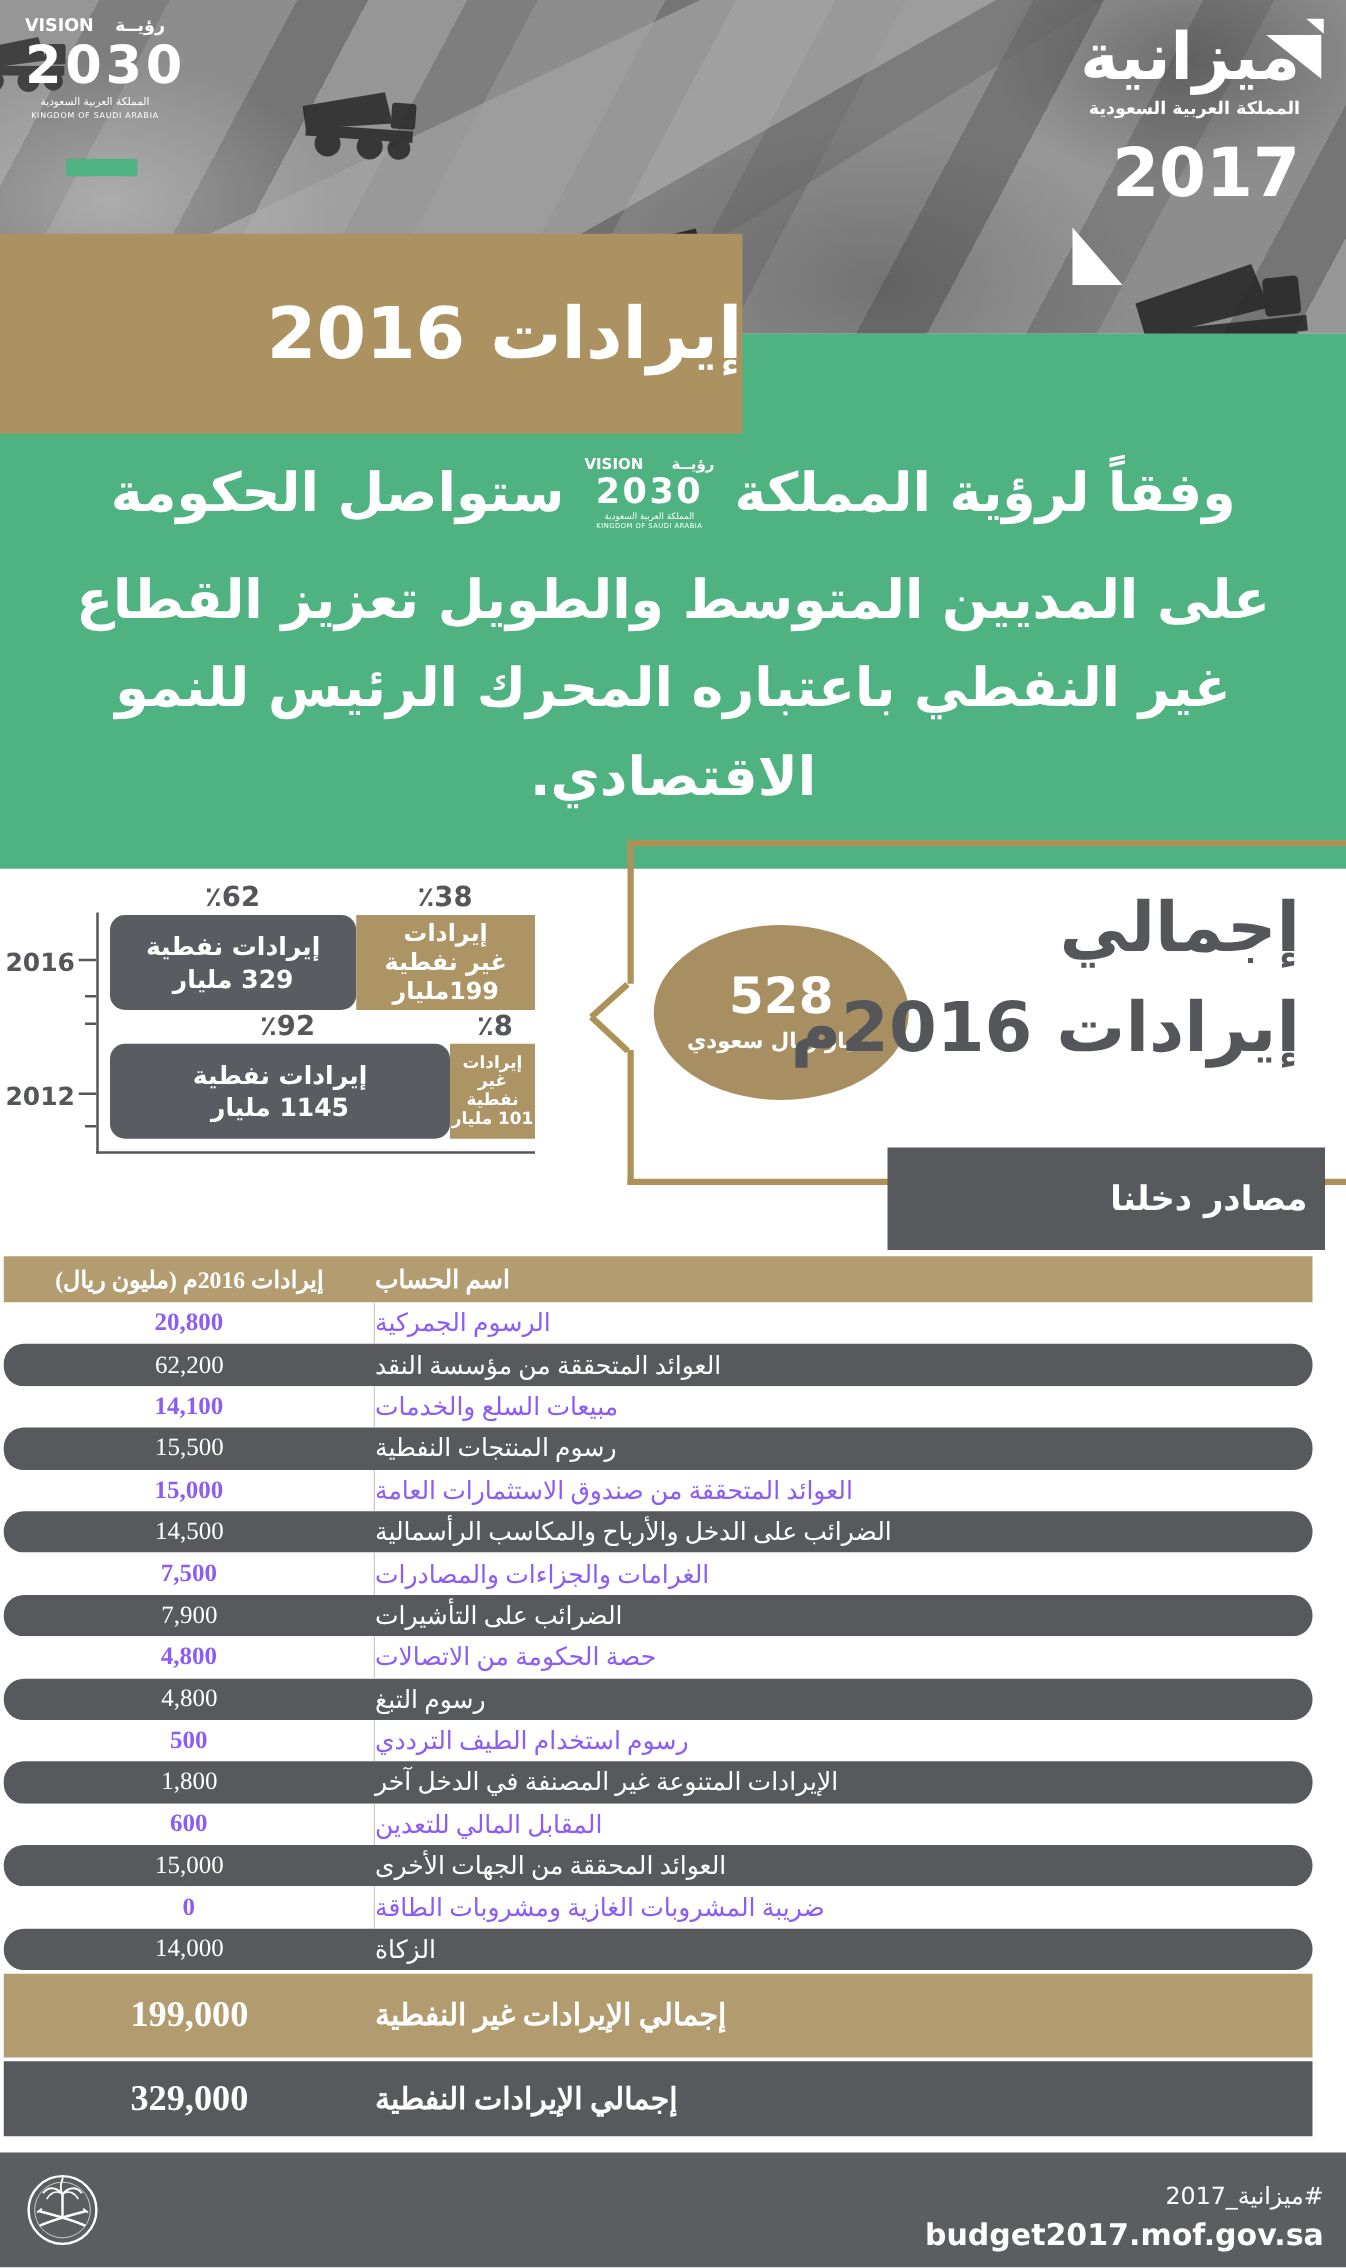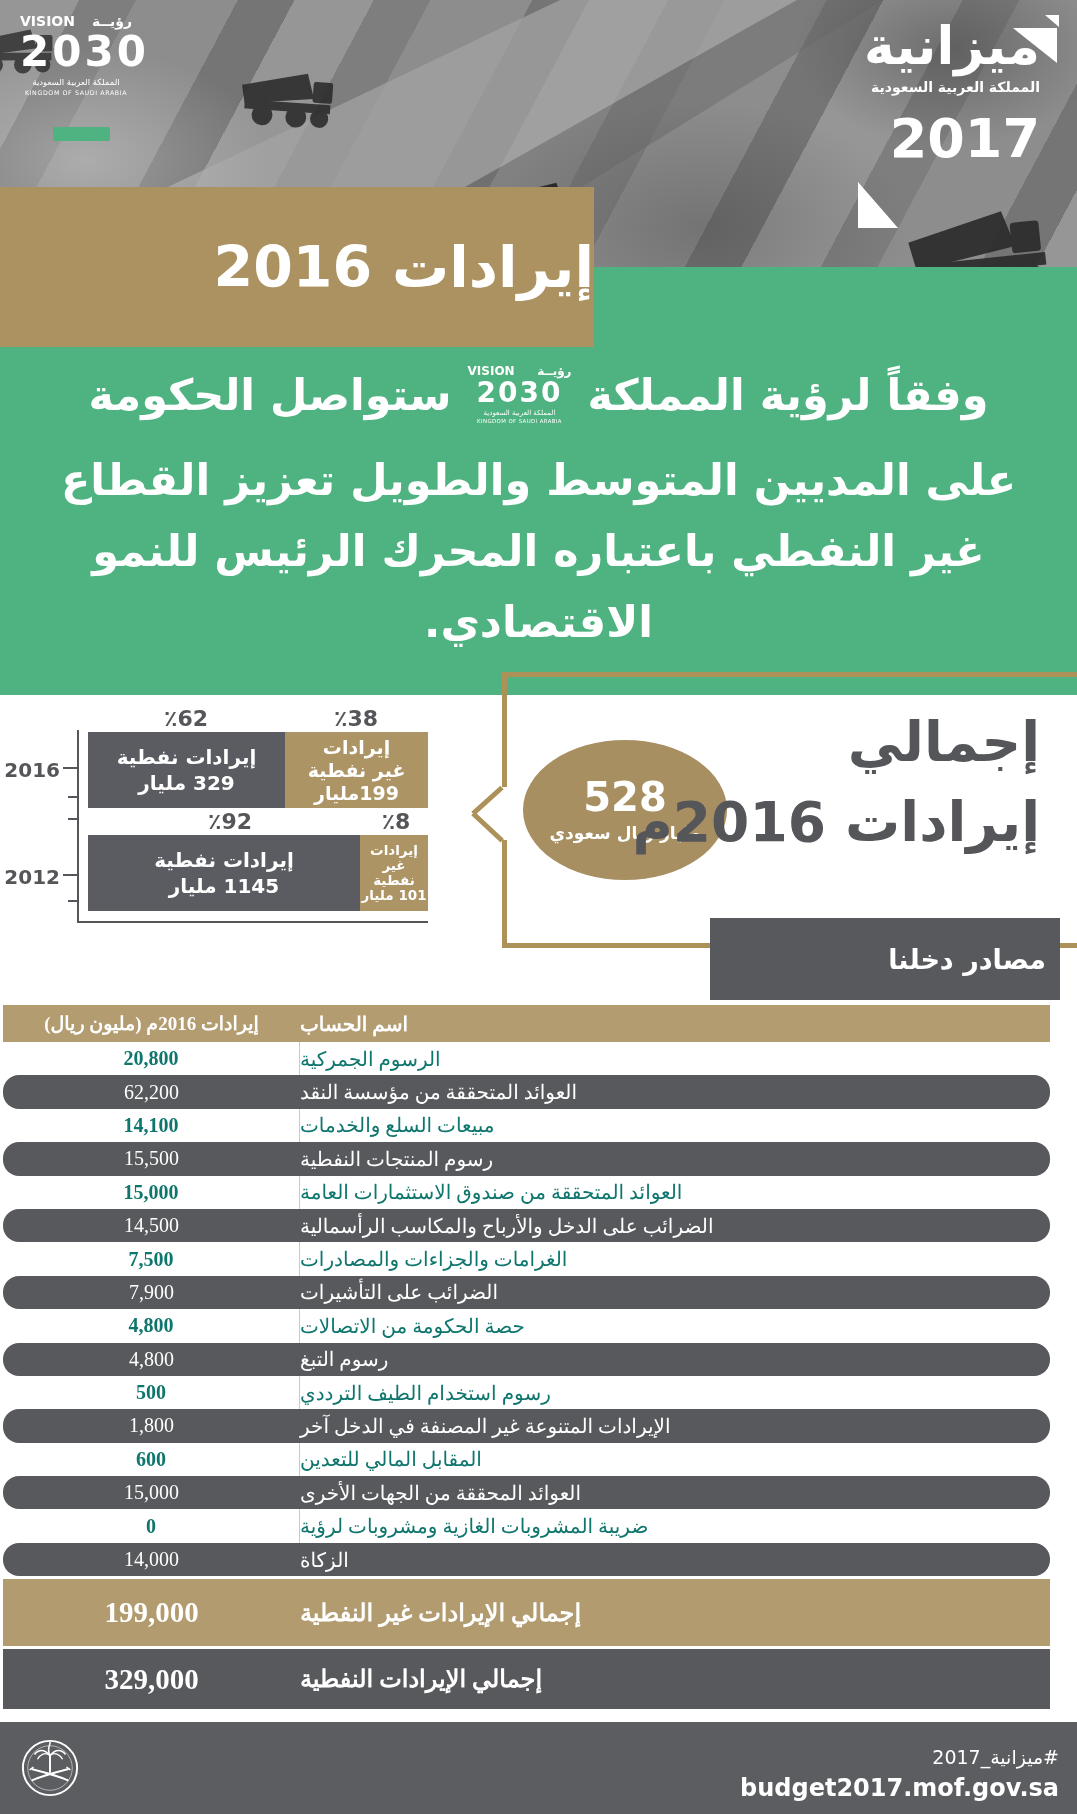--- a/index.html
+++ b/index.html
@@ -53,21 +53,21 @@
   .v2030mini .r1{display:flex;justify-content:space-between;font-size:12px;font-weight:700;direction:ltr;}
   .v2030mini .r2{font-size:28px;font-weight:700;letter-spacing:2px;margin-top:2px;}
   .v2030mini .r3{font-size:7px;margin-top:3px;}
   .v2030mini .r4{font-size:5.4px;letter-spacing:.4px;margin-top:2px;}
 
   
   .pct{color:#55565a;font-weight:700;font-size:22px;direction:ltr;text-align:center;width:70px;}
   .bar{display:flex;height:76px;}
   .seg{display:flex;flex-direction:column;align-items:center;justify-content:center;
        color:#fff;font-weight:700;direction:rtl;}
-  .seg-dark{background:#5a5c61;}
+  .seg-dark{background:#5a5c61;border-radius:12px;}
   .seg-tan{background:#ad9464;}
   .bar16{left:88px;top:732px;width:340px;}
   .bar16 .seg-dark{width:197px;font-size:20px;line-height:26px;}
   .bar16 .seg-tan{width:143px;font-size:19px;line-height:23px;}
   .bar12{left:88px;top:835px;width:340px;}
   .bar12 .seg-dark{width:272px;font-size:20px;line-height:26px;}
   .bar12 .seg-tan{width:68px;font-size:13.5px;line-height:15px;}
   .yaxis{left:77px;top:730px;width:2px;height:193px;background:#55565a;}
   .xaxis{left:77px;top:921px;width:351px;height:2px;background:#55565a;}
   .tick{background:#55565a;height:2px;}
@@ -96,21 +96,21 @@
 
   
   .table{left:3px;top:1005px;width:1047px;font-family:Liberation Serif, serif;}
   .thead{height:37px;background:#b29c70;display:flex;color:#fff;font-weight:700;}
   .tval{width:297px;display:flex;align-items:center;justify-content:center;box-sizing:border-box;}
   .tname{flex:1;display:flex;align-items:center;justify-content:flex-end;direction:rtl;
          padding-right:15px;box-sizing:border-box;}
   .thead .tval{font-size:19px;direction:rtl;}
   .thead .tname{font-size:20px;}
   .trow{height:33.4px;display:flex;font-size:20px;}
-  .trow.light{background:#ffffff;color:#0f766e;}
+  .trow.light{background:#ffffff;color:#8b5cf6;}
   .trow.light .tval{border-right:1px solid #c9c9c9;font-weight:600;}
   .trow.dark{background:#58595d;color:#ffffff;border-radius:16px;}
   .trow .tval{font-size:20px;}
   .trow .tname{font-size:20px;}
   .totalrow{display:flex;color:#fff;font-weight:700;}
   .totalrow .tval{font-size:29px;}
   .totalrow .tname{font-size:24px;}
   .totalrow.tan{height:67px;background:#b29b6e;margin-top:3px;}
   .totalrow.darkrow{height:60px;background:#58595d;margin-top:3px;}
 
@@ -344,21 +344,21 @@
         <div class="trow light">
           <div class="tval">600</div>
           <div class="tname">المقابل المالي للتعدين</div>
         </div>
         <div class="trow dark">
           <div class="tval">15,000</div>
           <div class="tname">العوائد المحققة من الجهات الأخرى</div>
         </div>
         <div class="trow light">
           <div class="tval">0</div>
-          <div class="tname">ضريبة المشروبات الغازية ومشروبات لرؤية</div>
+          <div class="tname">ضريبة المشروبات الغازية ومشروبات الطاقة</div>
         </div>
         <div class="trow dark">
           <div class="tval">14,000</div>
           <div class="tname">الزكاة</div>
         </div>
       </div>
     <div class="totalrow tan">
       <div class="tval">199,000</div>
       <div class="tname">إجمالي الإيرادات غير النفطية</div>
     </div>

